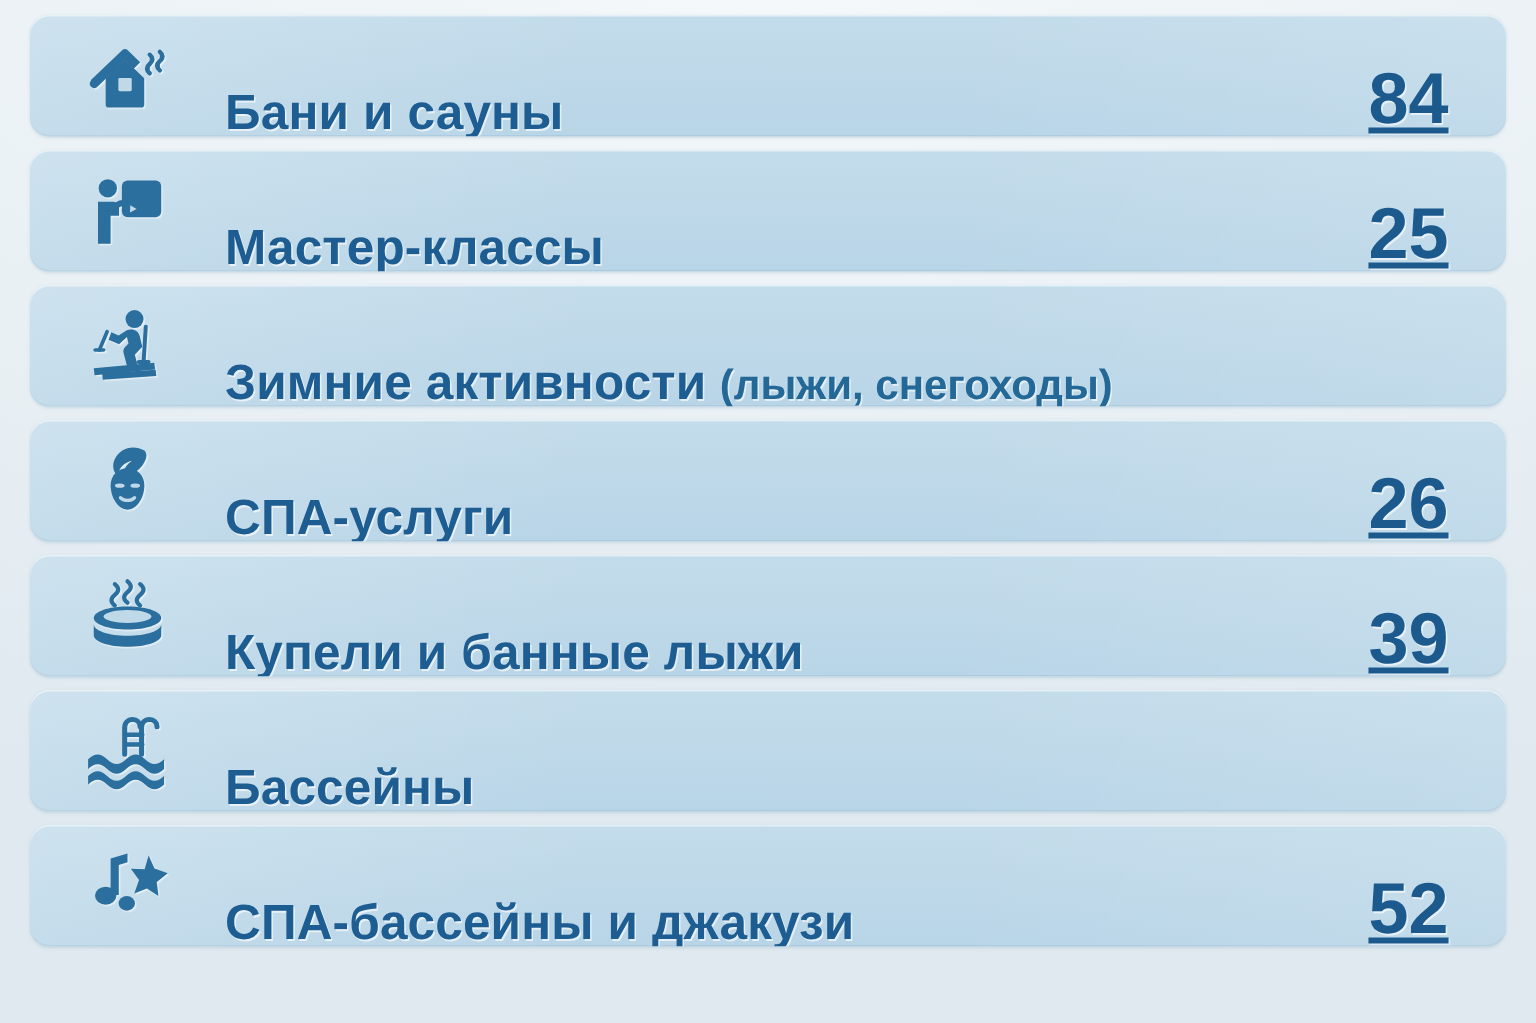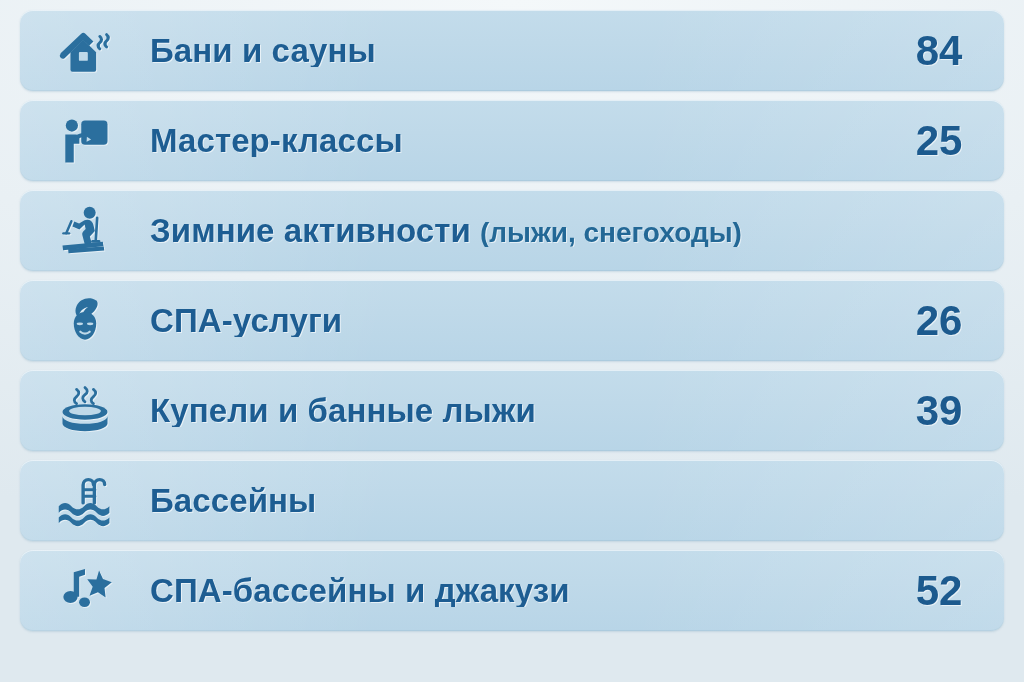--- a/index.html
+++ b/index.html
@@ -21,21 +21,21 @@
   .row {
     position:relative;
     flex:0 0 81px;
     height:81px;
     border-radius:13px;
     background:linear-gradient(180deg,#c3dceb 0%,#bfd9e9 40%,#b8d5e7 100%);
     box-shadow:
       inset 0 1px 0 rgba(255,255,255,.55),
       inset 0 -1px 0 rgba(120,160,185,.18),
       0 1px 2px rgba(130,165,190,.30);
-    display:flex; align-items:center;
+    display:flex; align-items:flex-end;
     overflow:hidden;
   }
   
   .row::after {
     content:""; position:absolute; inset:0;
     background:linear-gradient(105deg, rgba(255,255,255,.18) 0%, rgba(255,255,255,0) 38%, rgba(255,255,255,0) 62%, rgba(255,255,255,.13) 100%);
     pointer-events:none;
   }
 
   .icon-cell {
@@ -75,25 +75,26 @@
     text-shadow:1px 1px 0 rgba(255,255,255,.6);
     line-height:1;
   }
 
   .value-cell {
     flex:0 0 130px;
     display:flex; align-items:center; justify-content:center;
     position:relative; z-index:1;
   }
   .value {
-    font-size:42px;
+    font-size:48px;
     font-weight:700;
     color:#1c5a8e;
     text-shadow:1px 1px 0 rgba(255,255,255,.6);
     line-height:1;
+    text-decoration:underline;
   }
 </style>
 </head>
 <body>
 
 <div id="board">
 
   <div class="row">
     <div class="icon-cell">
       <svg viewBox="0 0 64 64" aria-hidden="true">

